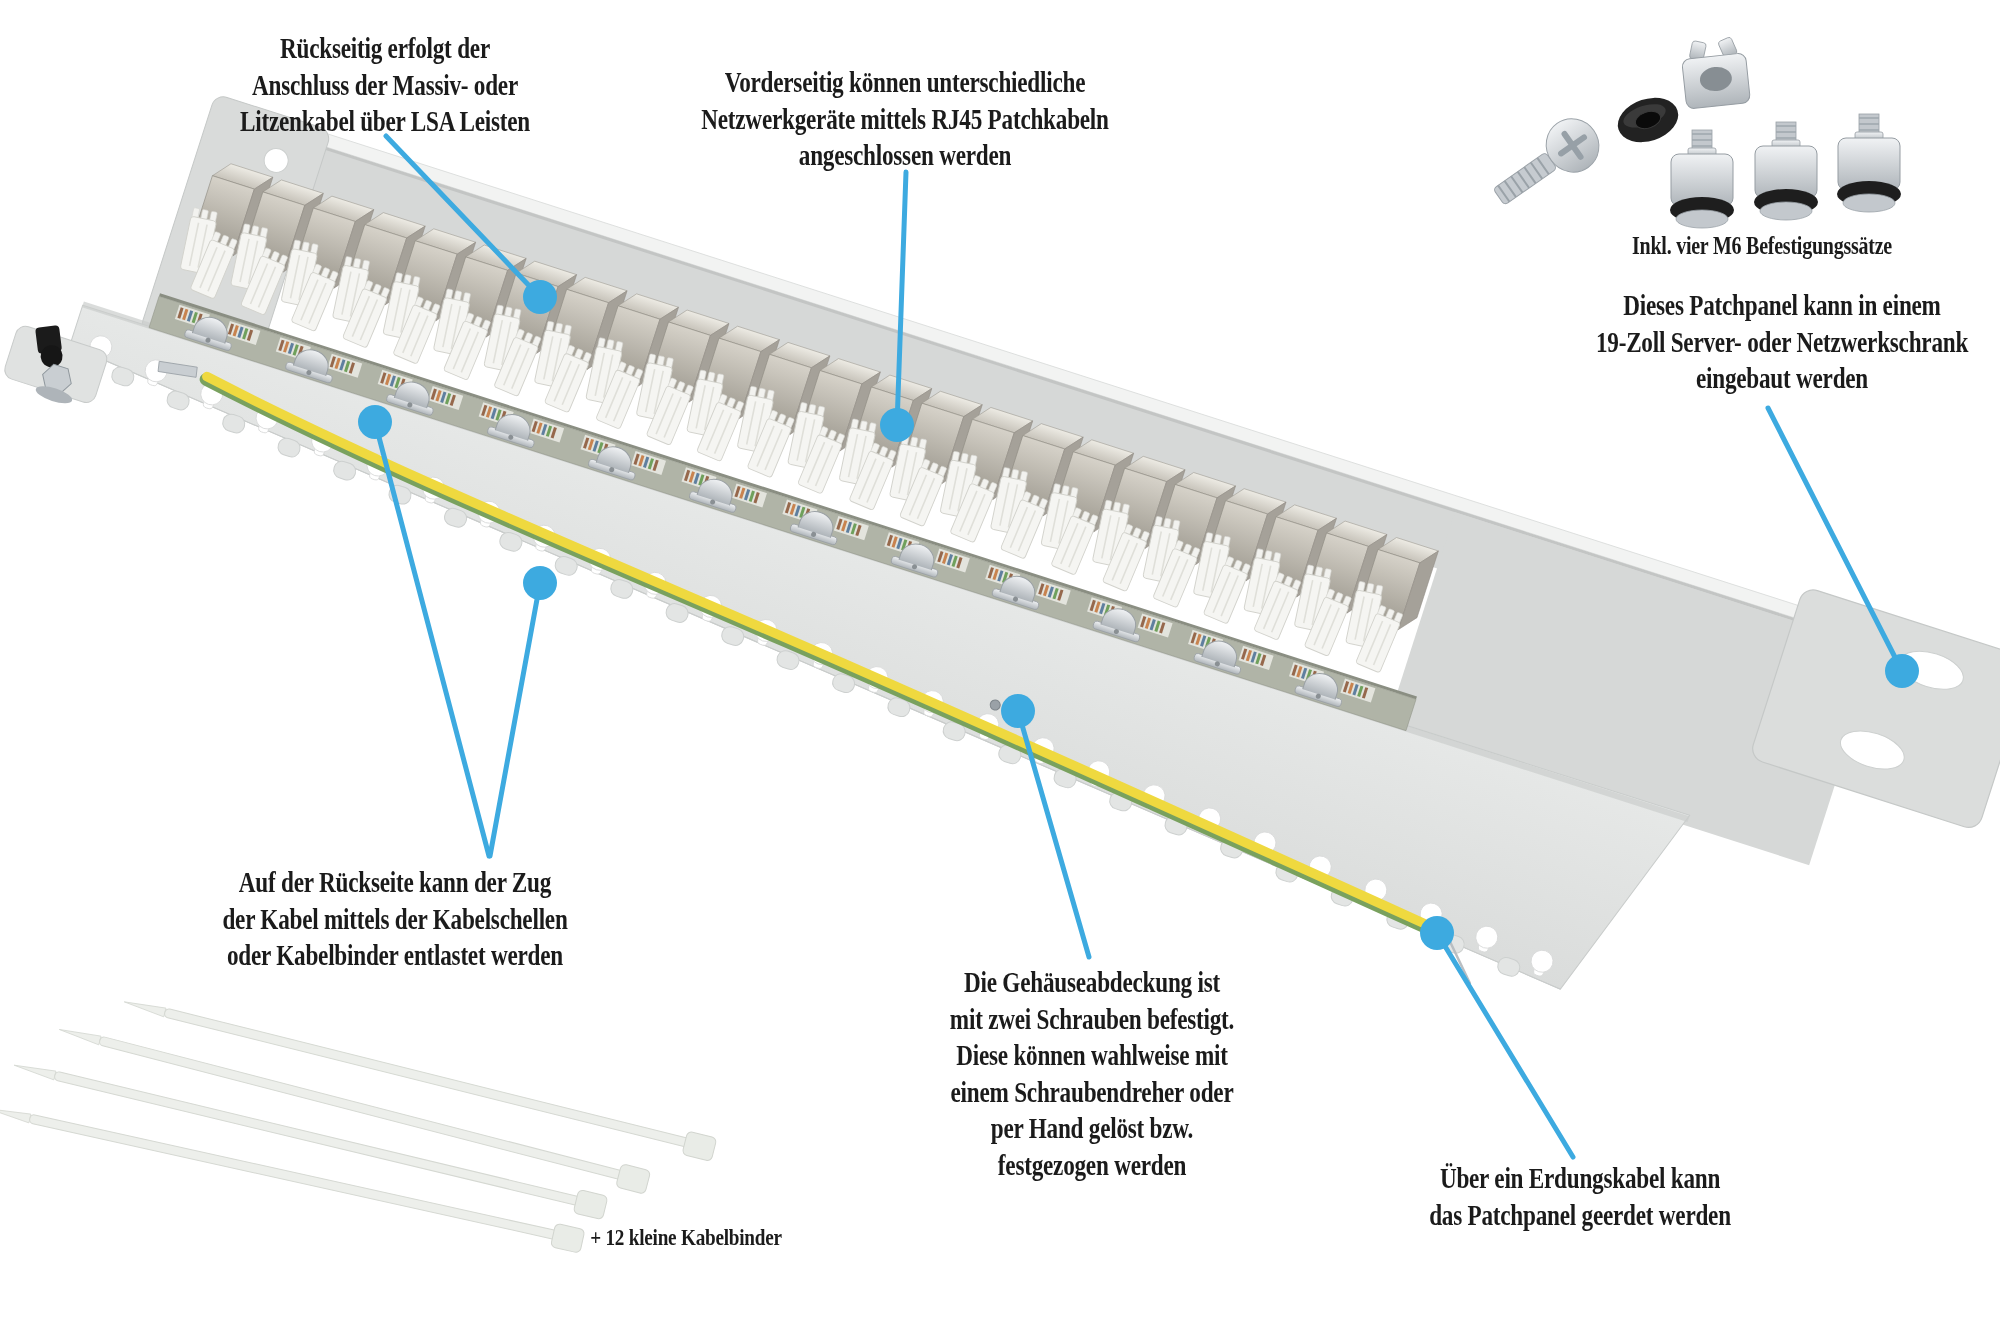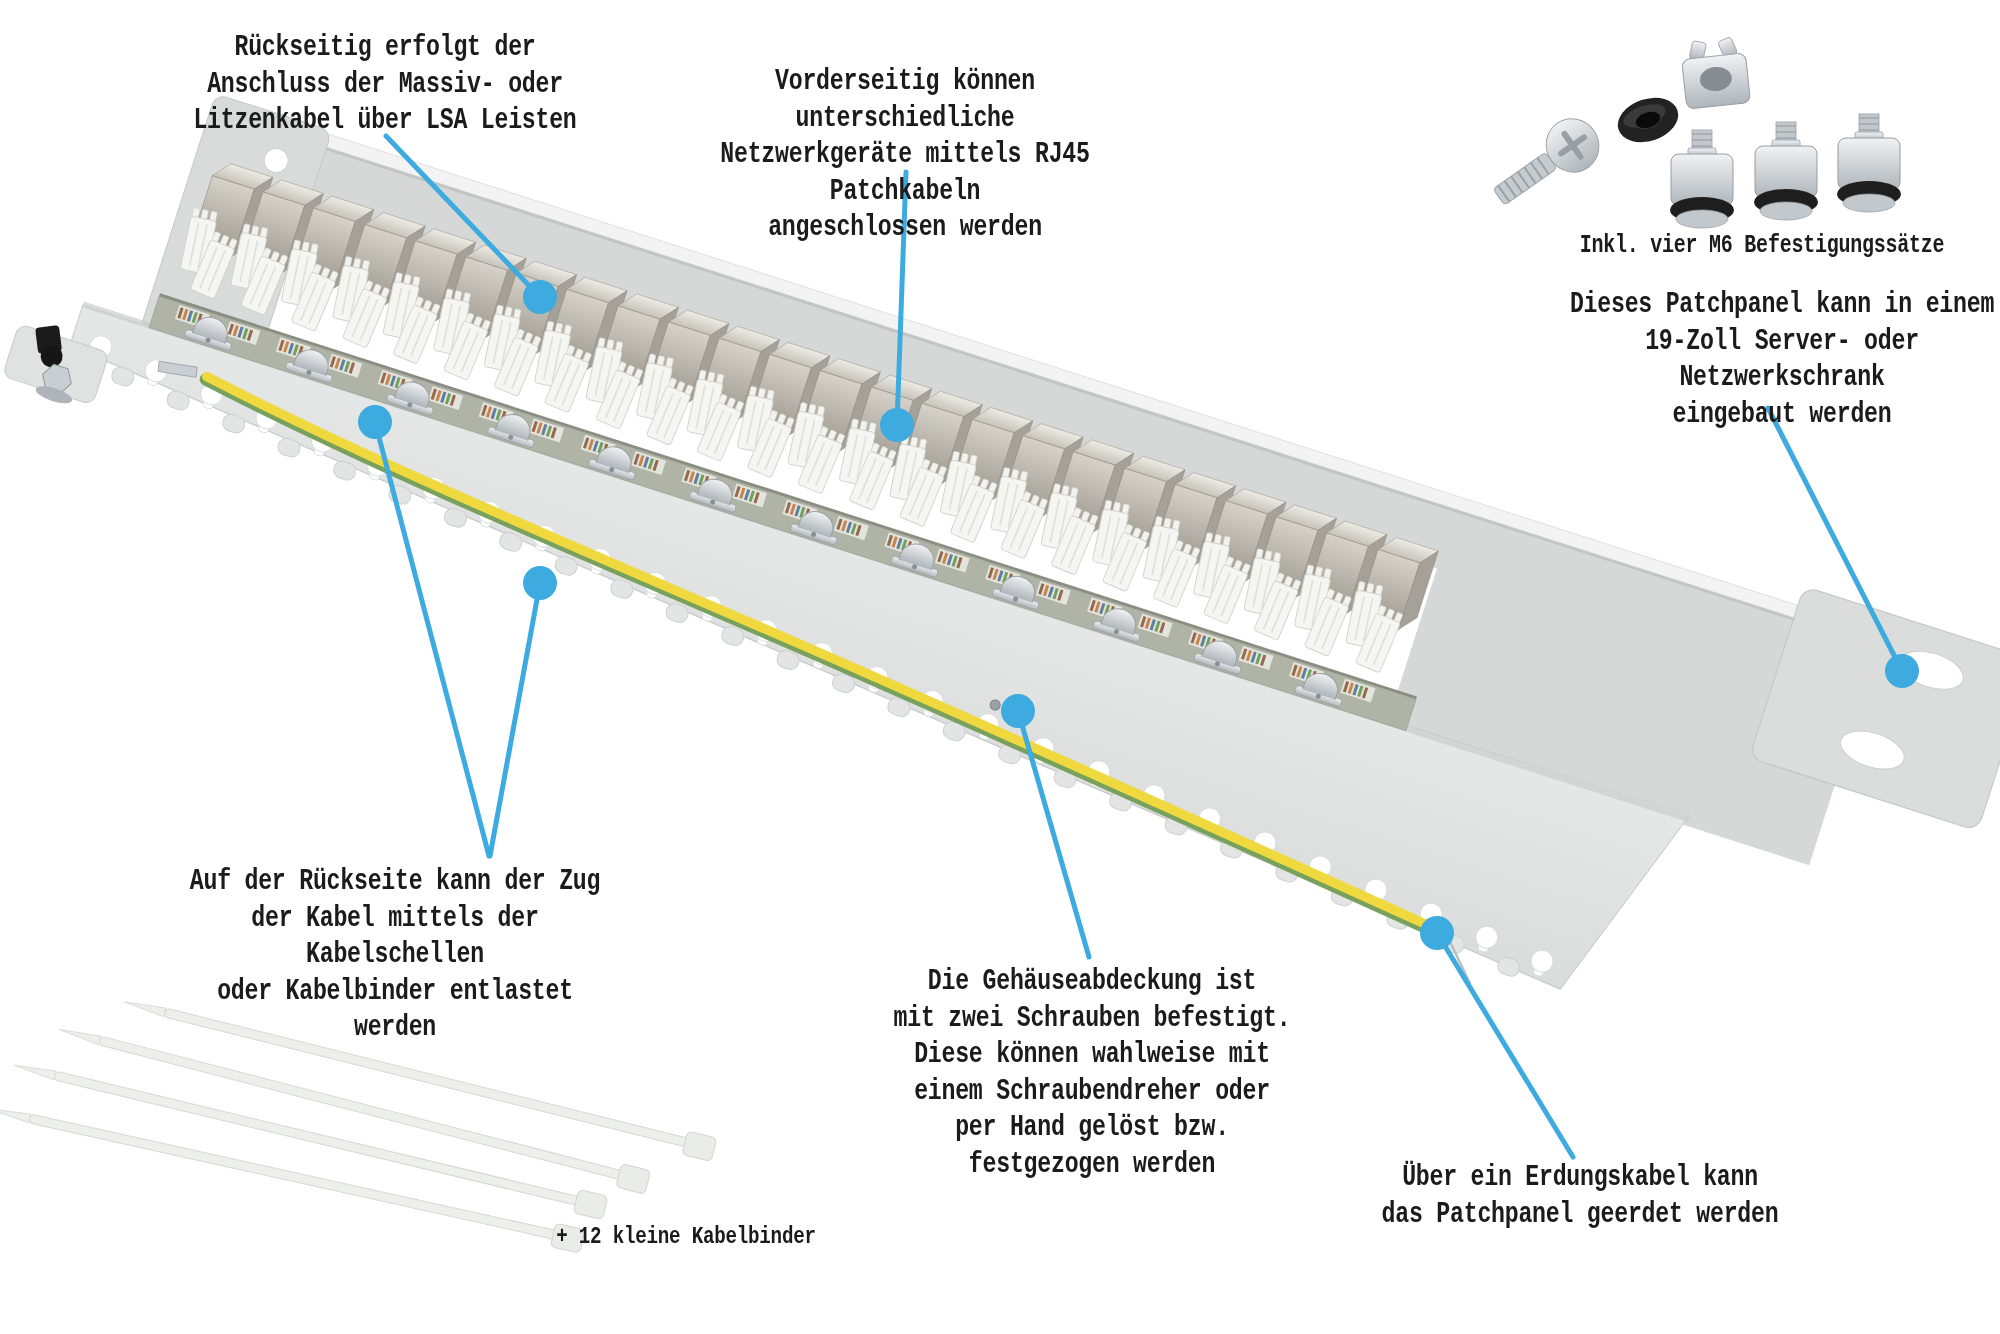--- a/index.html
+++ b/index.html
@@ -1,17 +1,17 @@
 <!DOCTYPE html>
 <html><head>
 <meta charset="utf-8">
 <style>
   html,body{margin:0;padding:0;background:#ffffff;}
   .stage{position:relative;width:2000px;height:1334px;background:#ffffff;overflow:hidden;
-         font-family:Liberation Mono, monospace;}
+         font-family:Liberation Serif, serif;}
   .art{position:absolute;left:0;top:0;z-index:1;}
   .callout{position:absolute;z-index:3;color:#1b1b1b;font-weight:700;font-size:29px;line-height:1.26;
            text-align:center;white-space:pre-line;transform:scaleX(0.8);letter-spacing:-0.3px;}
   .caption{font-size:25px;}
   .caption-sm{font-size:24px;}
 </style>
 </head>
 <body>
 
 <div class="stage">

